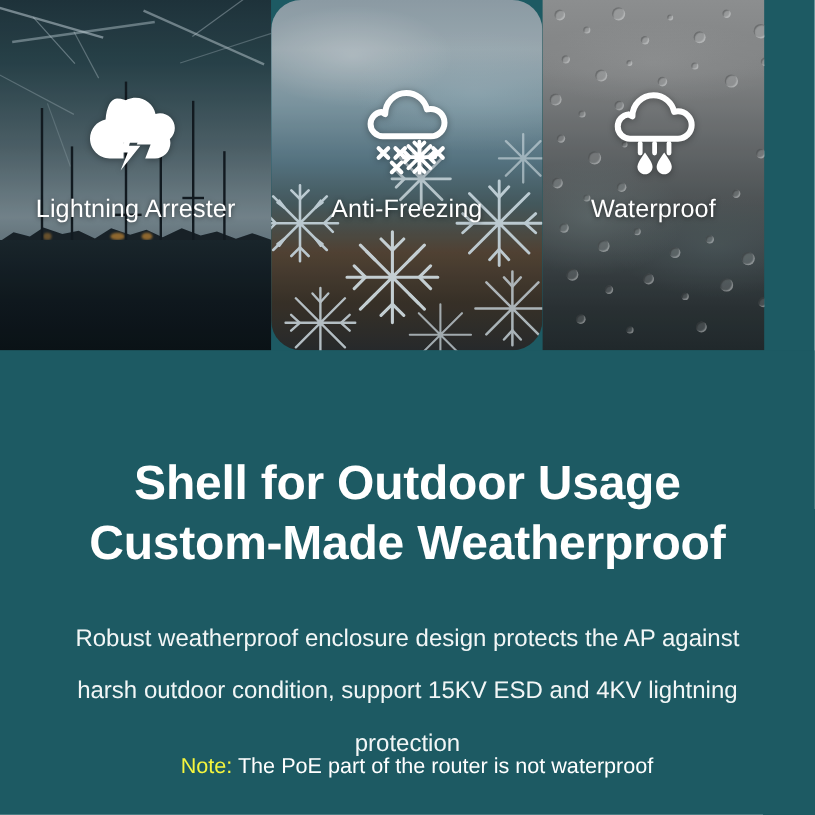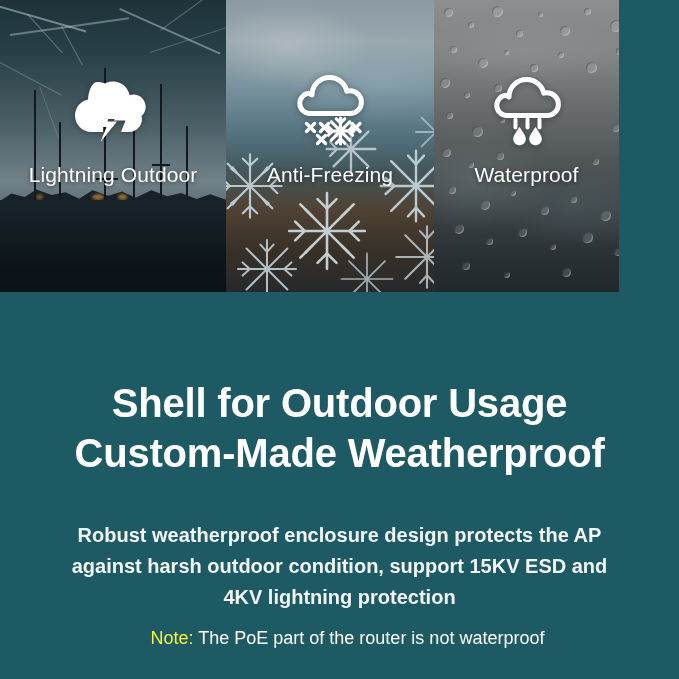--- a/index.html
+++ b/index.html
@@ -26,21 +26,21 @@
     width: 679px;
     height: 292px;
     display: flex;
   }
   .panel {
     position: relative;
     height: 292px;
     overflow: hidden;
   }
   .panel.p0 { width: 226px; }
-  .panel.p1 { width: 208px; }
+  .panel.p1 { width: 226px; border-radius: 25px; }
   .panel.p2 { width: 185px; }
 
   .photo {
     position: absolute;
     inset: 0;
   }
 
   
   .storm-sky {
     position: absolute;
@@ -231,23 +231,22 @@
   }
   #headline .hl-line { display: block; }
   #body-copy {
     position: absolute;
     left: 56px;
     right: 56px;
     top: 218px;
     text-align: center;
     color: #f2f6f6;
     font-size: 20px;
-    line-height: 31px;
-    font-weight: 700;
-    margin-top: 10px;
+    line-height: 44px;
+    font-weight: 400;
   }
   #note {
     position: absolute;
     left: 16px; right: 0;
     top: 336px;
     text-align: center;
     font-size: 18px;
     color: #ffffff;
     font-weight: 400;
   }
@@ -303,21 +302,21 @@
             C9.4,64 2.0,56.6 2.0,47.5 C2.0,39.6 7.6,33.0 15.0,31.5
             C15.6,21.7 19.2,14 24.5,14 Z"></path>
           <path fill="#ffffff" d="M23.0,30.5 C23.0,21.1 30.6,13.5 40.0,13.5 C48.2,13.5 55.0,19.3 56.6,27.0
             C57.8,26.6 59.1,26.4 60.4,26.4 C67.2,26.4 72.7,31.9 72.7,38.7
             C72.7,45.5 67.2,51.0 60.4,51.0 L22.0,51.0 C16.3,51.0 11.7,46.4 11.7,40.7
             C11.7,35.4 15.6,31.1 20.7,30.6 Z"></path>
           <path fill="#ffffff" d="M38.5,40.0 L24.0,59.0 L33.5,59.0 L27.5,74.0 L44.0,53.5 L34.5,53.5 Z"></path>
         </svg>
       </div>
 
-      <div class="panel-label">Lightning Outdoor</div>
+      <div class="panel-label">Lightning Arrester</div>
     </div>
 
     <div class="panel p1">
       <div class="photo">
         <div class="frost-bg"></div>
         <div class="frost-haze"></div>
 
         <div class="crystal" style="left:-12px; top:150px;">
           <svg width="72" height="72" viewBox="0 0 100 100">
             <g stroke="#dbe9f0" stroke-width="3" stroke-linecap="round" fill="none">

